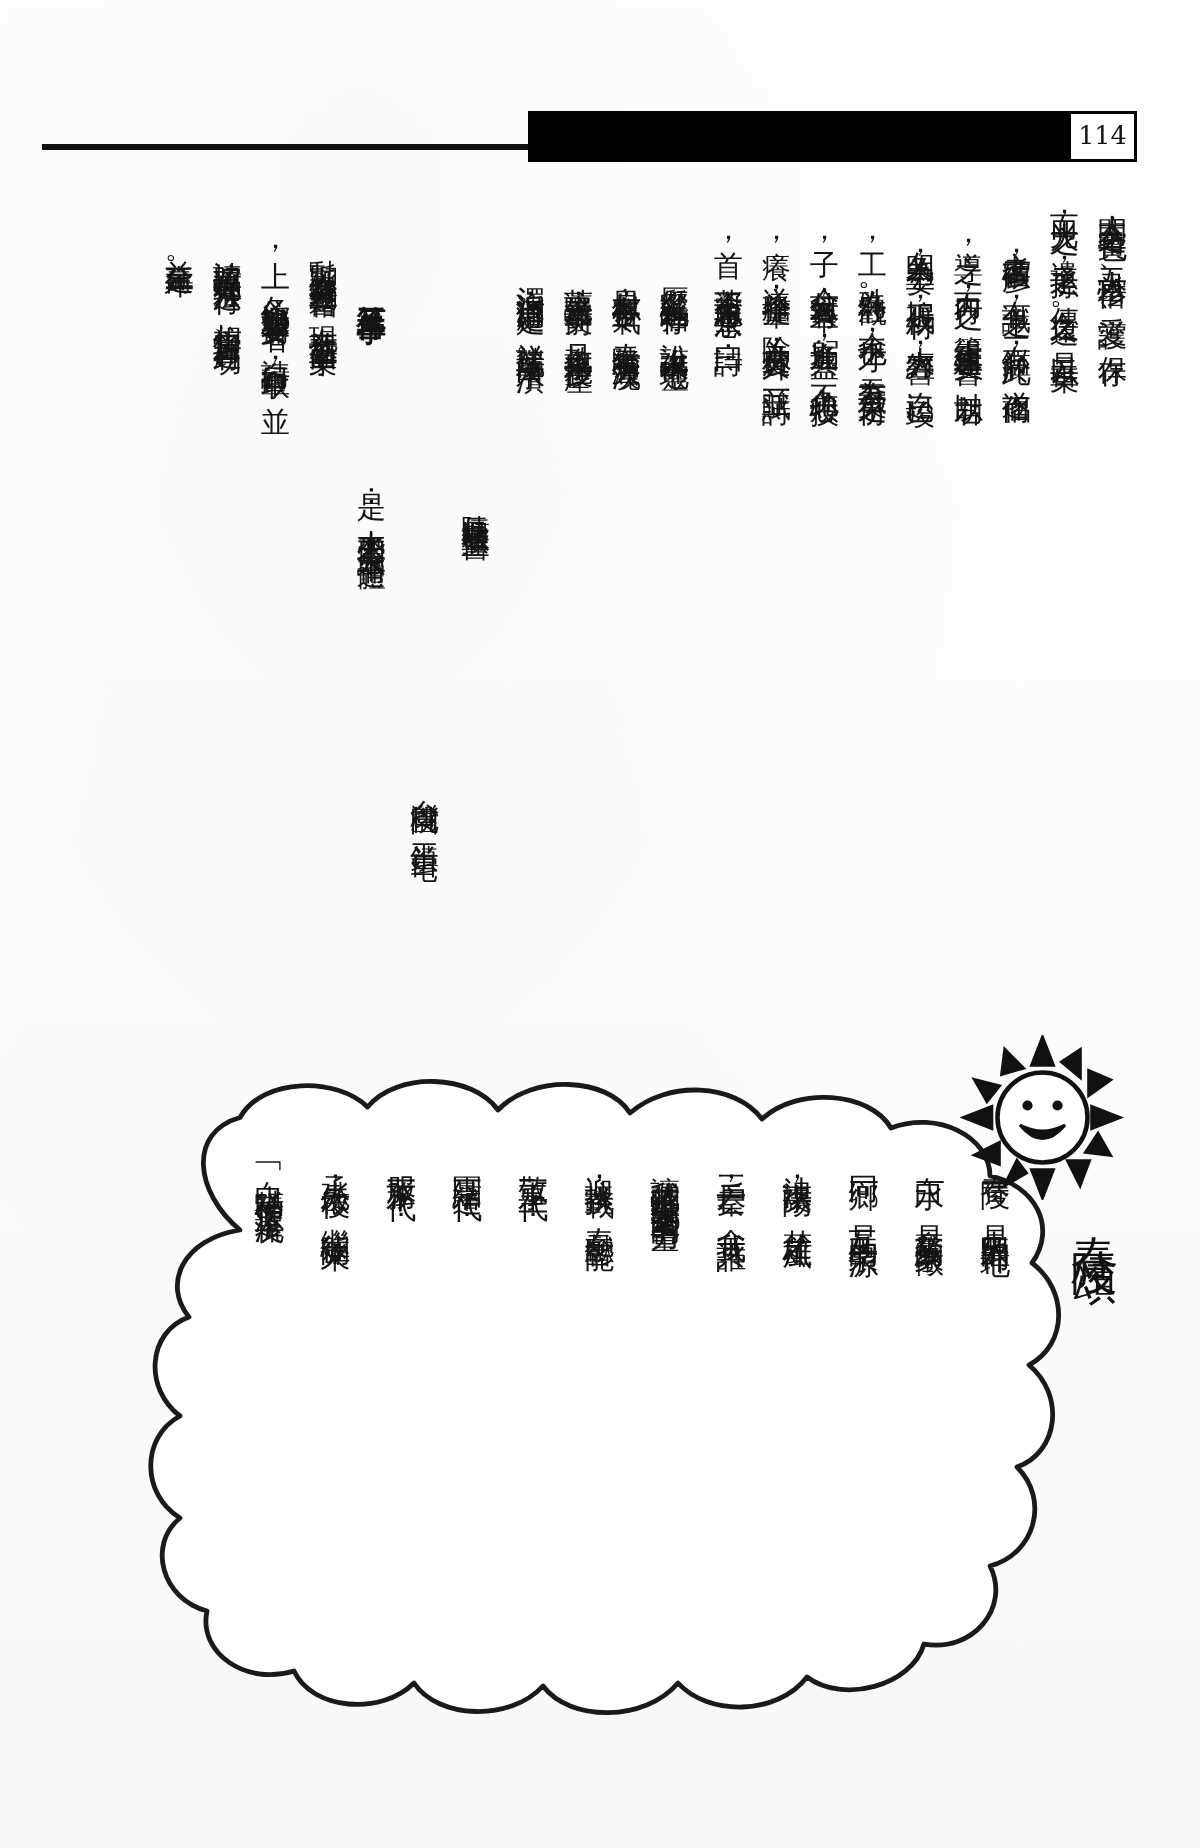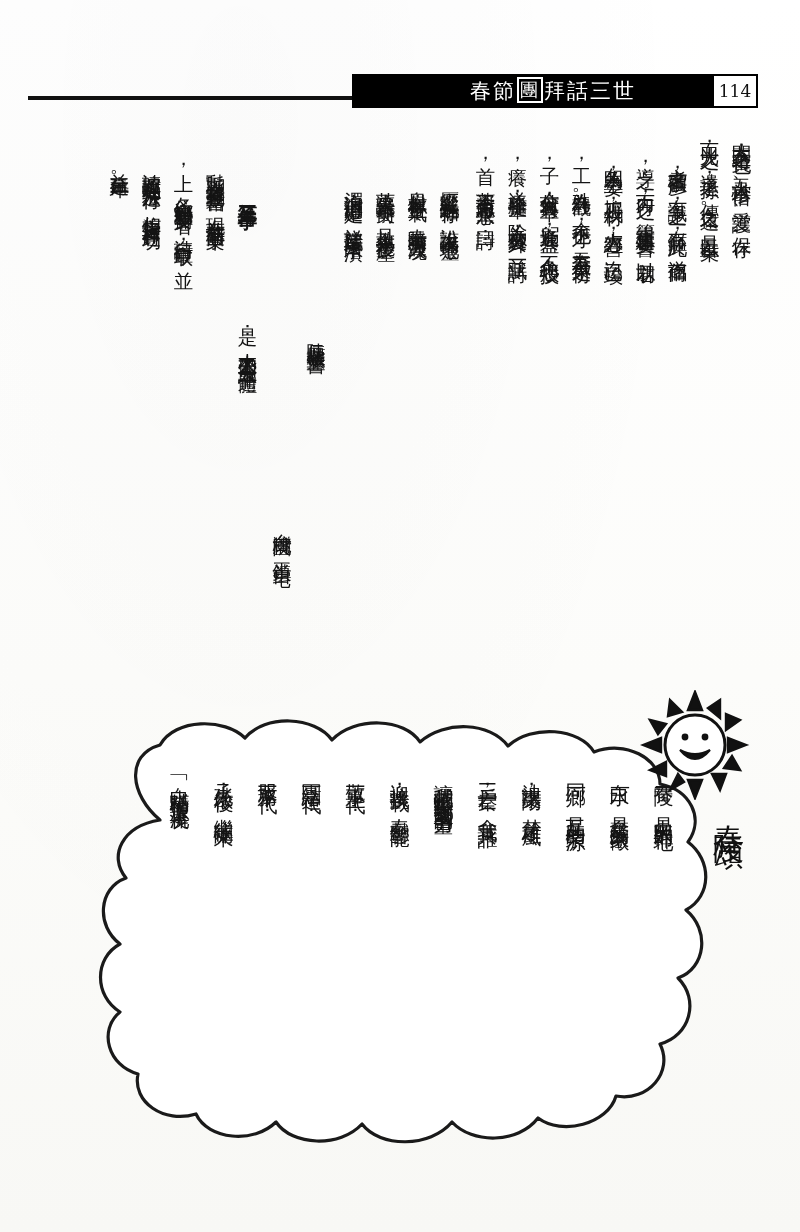--- a/index.html
+++ b/index.html
@@ -167,23 +167,20 @@
 </style>
 </head>
 <body>
 
 <div id="page">
 
   <div id="header">
     <div id="header-rule"></div>
   </div>
   <div id="header-band"></div>
-  <div id="header-title">
-    <span>春節</span><span class="boxed">團</span><span>拜話三世</span>
-  </div>
   <div id="page-number">114</div>
 
   <div id="article">
     <div class="col" style="right:0px;">人間之至寶也，吾人當珍惜、愛護、保存、</div>
     <div class="col" style="right:32px;">而光大之，遺之子孫，傳之久遠。是以吾棄</div>
     <div class="col indent1" style="right:64px;">之耆宿碩彥，有識之士，有鑑於此，遂倡而</div>
     <div class="col indent1" style="right:96px;">導之，力而行之，籌組重建委員會，以胡君</div>
     <div class="col indent1" style="right:128px;">久明為主委，鳩工伐材，大力經營，迄已竣</div>
     <div class="col indent1" style="right:160px;">工，殊為壯觀。余也不才，忝為吾棄之一份</div>
     <div class="col indent1" style="right:192px;">子，今茲何其有幸，躬逢其盛，不免心煩技</div>

